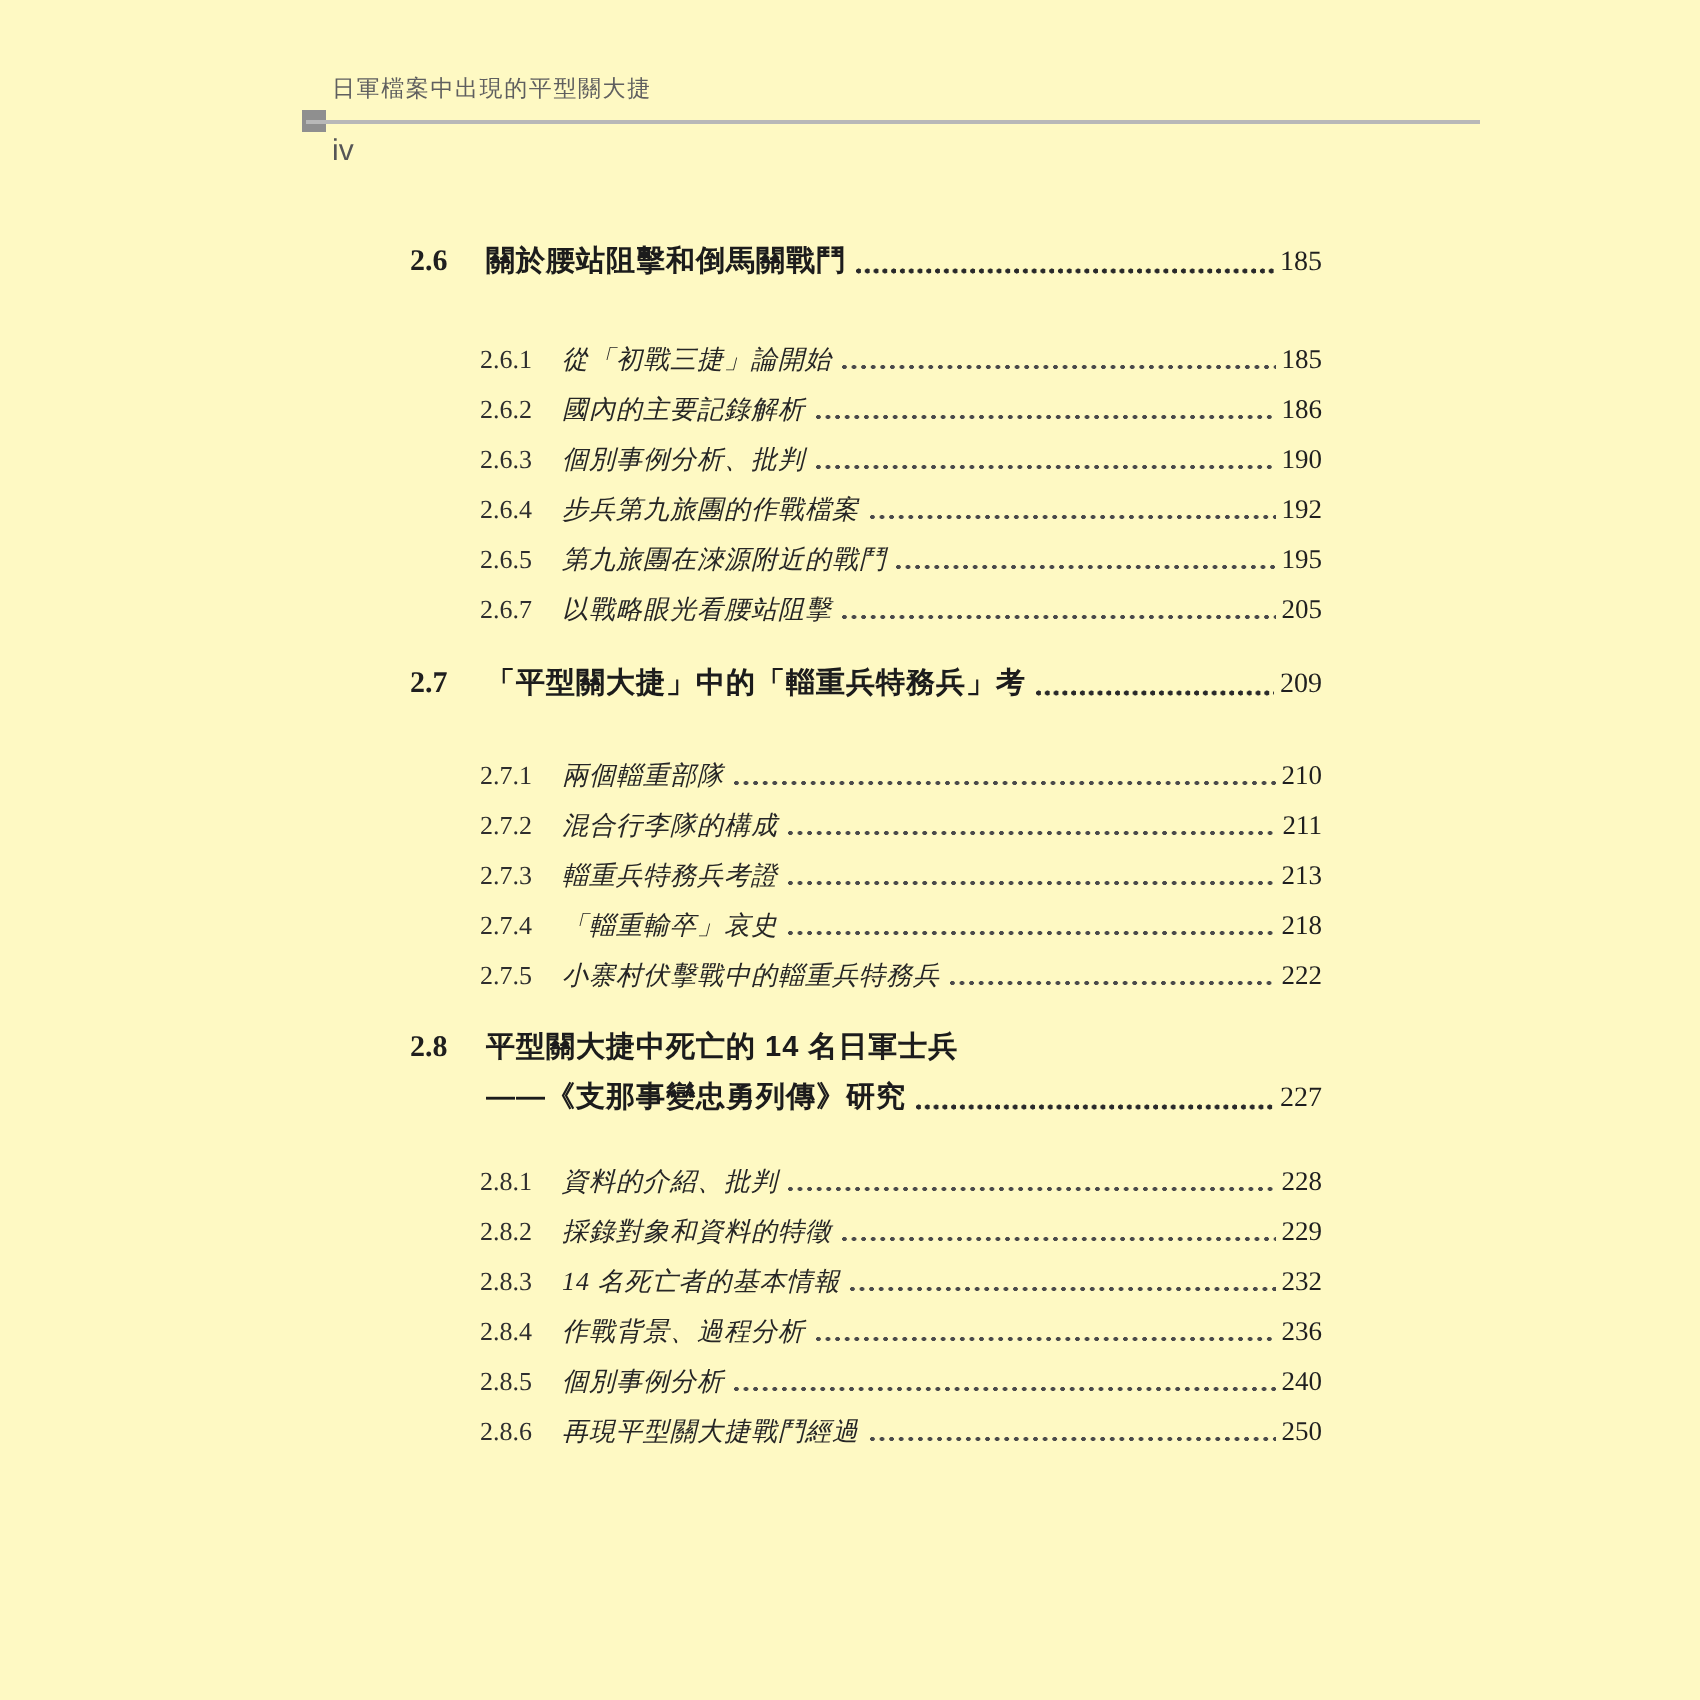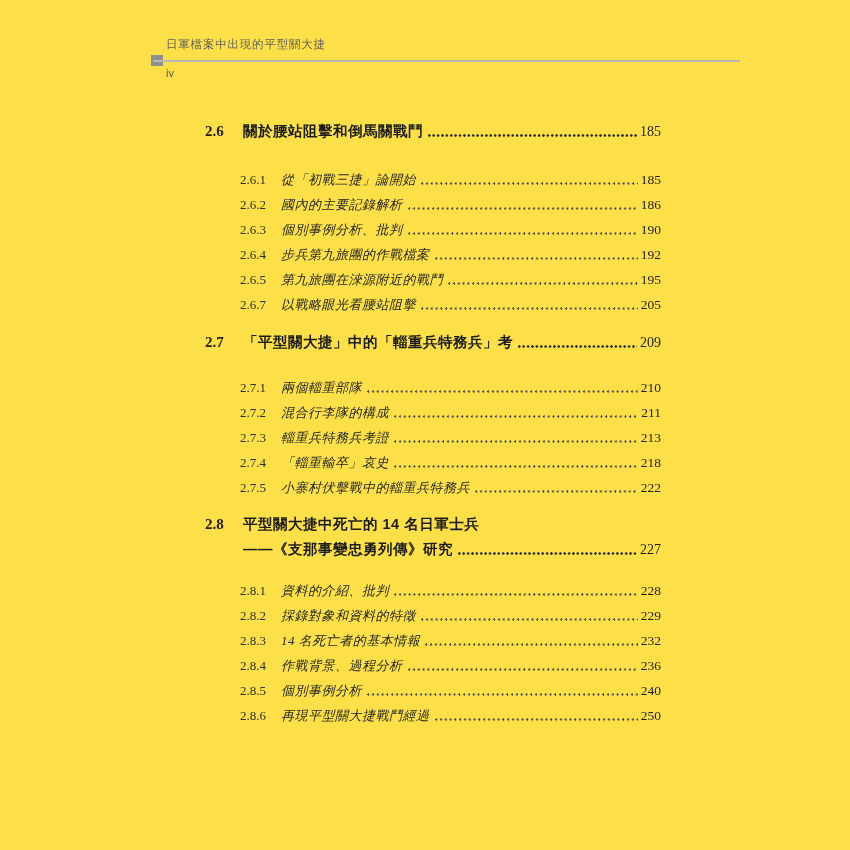--- a/index.html
+++ b/index.html
@@ -1,24 +1,24 @@
 <!DOCTYPE html>
 <html><head>
 <meta charset="utf-8">
 <style>
   html,body { margin:0; padding:0; background:#ffffff; }
   body { width:850px; height:850px; font-family:"Liberation Serif", serif; }
-  .page { position:relative; width:850px; height:850px; background:#fde047; overflow:hidden; }
+  .page { position:relative; width:850px; height:850px; background:#fef9c3; overflow:hidden; }
 
   
   .running-title { position:absolute; left:166px; top:37px; font-size:11.5px; color:#5f5f5f;
                    font-family:"Liberation Sans", sans-serif; letter-spacing:0.8px; }
   .header-rule   { position:absolute; left:153px; top:60px; width:587px; height:2px; background:#b8b8b8; }
   .header-square { position:absolute; left:151px; top:55px; width:12px; height:11px; background:#8f8f8f; }
-  .folio         { position:absolute; left:166px; top:67px; font-size:11px; color:#565656;
+  .folio         { position:absolute; left:166px; top:67px; font-size:15px; color:#565656;
                    font-family:"Liberation Sans", sans-serif; }
 
   
   .toc { position:absolute; left:205px; top:119px; width:456px; color:#222; }
   .row { display:flex; align-items:baseline; height:25px; line-height:25px; white-space:nowrap; }
 
   .sec-num   { width:38px; flex:none; font-size:15px; font-weight:600; color:#1f1f1f; }
   .sec-title { font-family:"Liberation Sans", sans-serif; font-weight:700; font-size:14.5px;
                color:#1c1c1c; letter-spacing:0.5px; }
   .sec-page  { font-size:14px; color:#1f1f1f; flex:none; }

